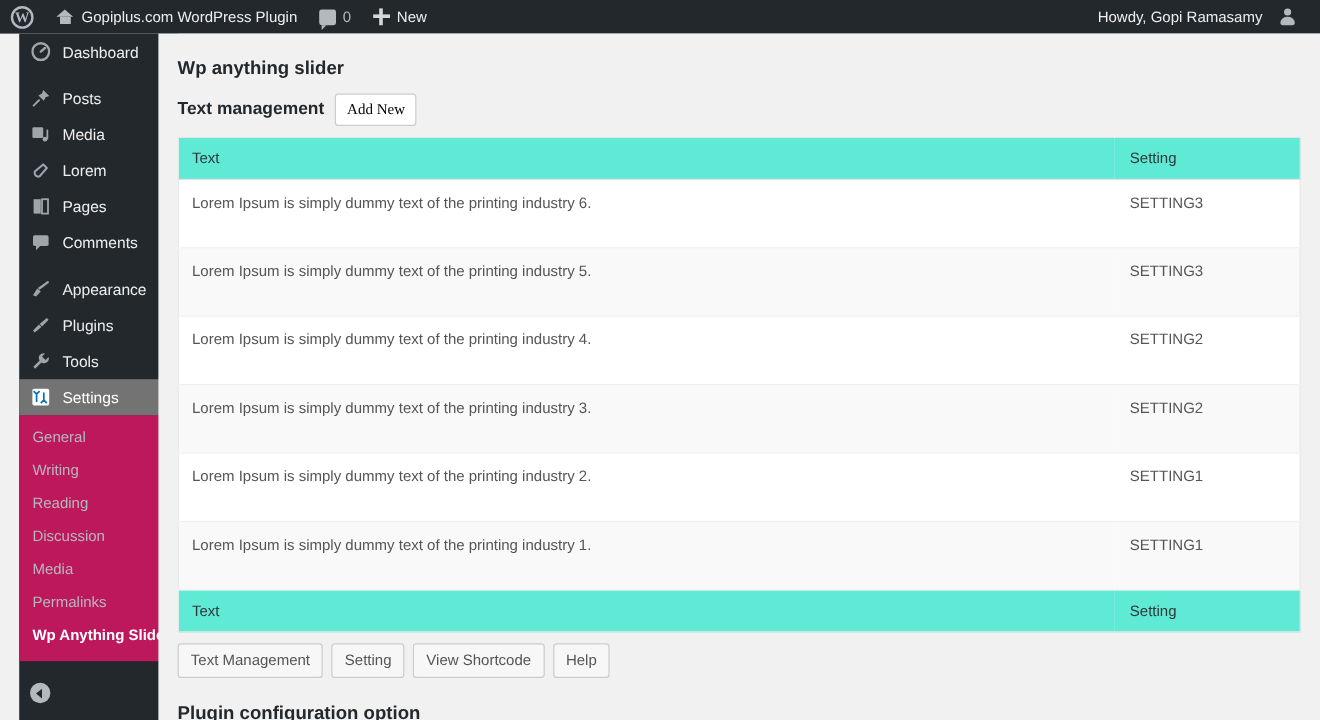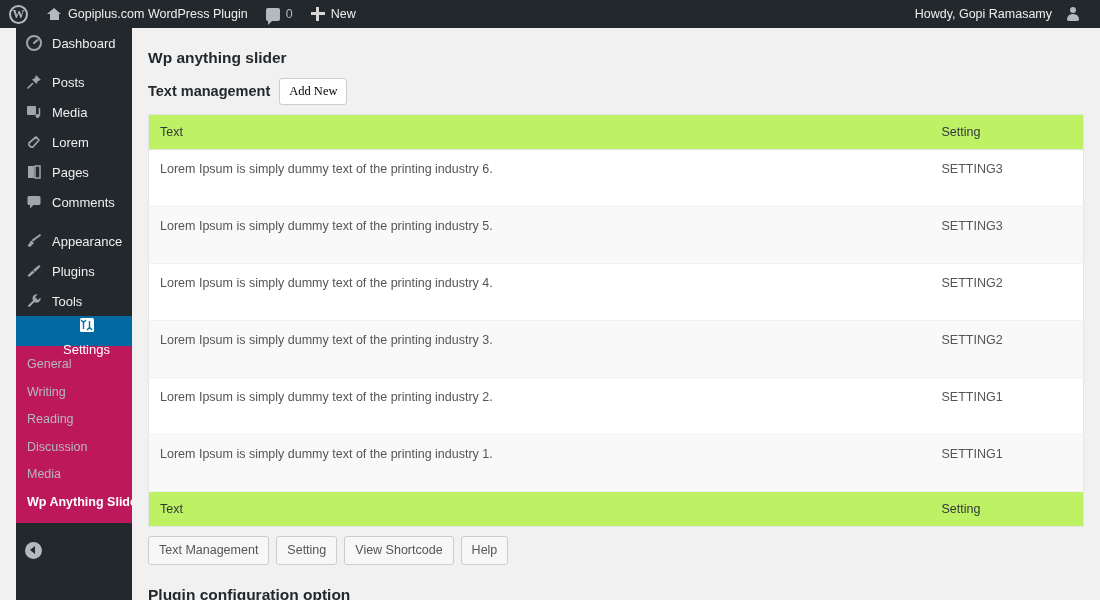--- a/index.html
+++ b/index.html
@@ -82,21 +82,21 @@
     width: 132px; height: 572px;
     background: #23282d;
   }
   .menu-item {
     display: flex; align-items: center; gap: 9px;
     height: 30px; padding-left: 9px;
     color: #eee; font-size: 13px; position: relative;
   }
   .menu-item.sep { margin-top: 9px; }
   .menu-item.current {
-    background: #0369a1; color: #fff; font-weight: normal; flex-direction: column;
+    background: #737373; color: #fff; font-weight: normal;
   }
   .menu-item.current::after {
     content: ""; position: absolute; right: -1px; top: 50%;
     margin-top: -8px;
     border-top: 8px solid transparent; border-bottom: 8px solid transparent;
     border-right: 8px solid #f1f1f1;
   }
   .mi-label { line-height: 1; }
   .mi-icon {
     width: 18px; height: 18px; flex: 0 0 18px;
@@ -150,21 +150,21 @@
   }
 
   table.wp-list {
     width: 936px; border-collapse: collapse;
     background: #fff; border: 1px solid #e5e5e5;
     font-size: 12.5px;
   }
   table.wp-list th {
     text-align: left; font-weight: normal; color: #32373c;
     padding: 10px 0 10px 11px; font-size: 12.5px;
-    border-bottom: 1px solid #e1e1e1; background: #bef264;
+    border-bottom: 1px solid #e1e1e1; background: #5eead4;
   }
   table.wp-list tfoot th { border-bottom: none; border-top: 1px solid #e1e1e1; }
   table.wp-list td {
     padding: 12px 0 30px 11px; color: #555; vertical-align: top;
     border-bottom: 1px solid #f0f0f0; font-size: 12.5px;
   }
   table.wp-list tbody tr:nth-child(even) td { background: #f9f9f9; }
   .col-setting { width: 155px; padding-left: 13px !important; }
 
   .btn-row { display: flex; gap: 7px; padding: 9px 0 0 0; }
@@ -308,20 +308,21 @@
     </span>
     <span class="mi-label">Settings</span>
   </div>
 
   <div class="submenu">
     <div class="submenu-item">General</div>
     <div class="submenu-item">Writing</div>
     <div class="submenu-item">Reading</div>
     <div class="submenu-item">Discussion</div>
     <div class="submenu-item">Media</div>
+    <div class="submenu-item">Permalinks</div>
     <div class="submenu-item active">Wp Anything Slider</div>
   </div>
 
   <div class="collapse">
     <span class="collapse-icon"></span>
 
   </div>
 </div>
 
 <div id="content">

